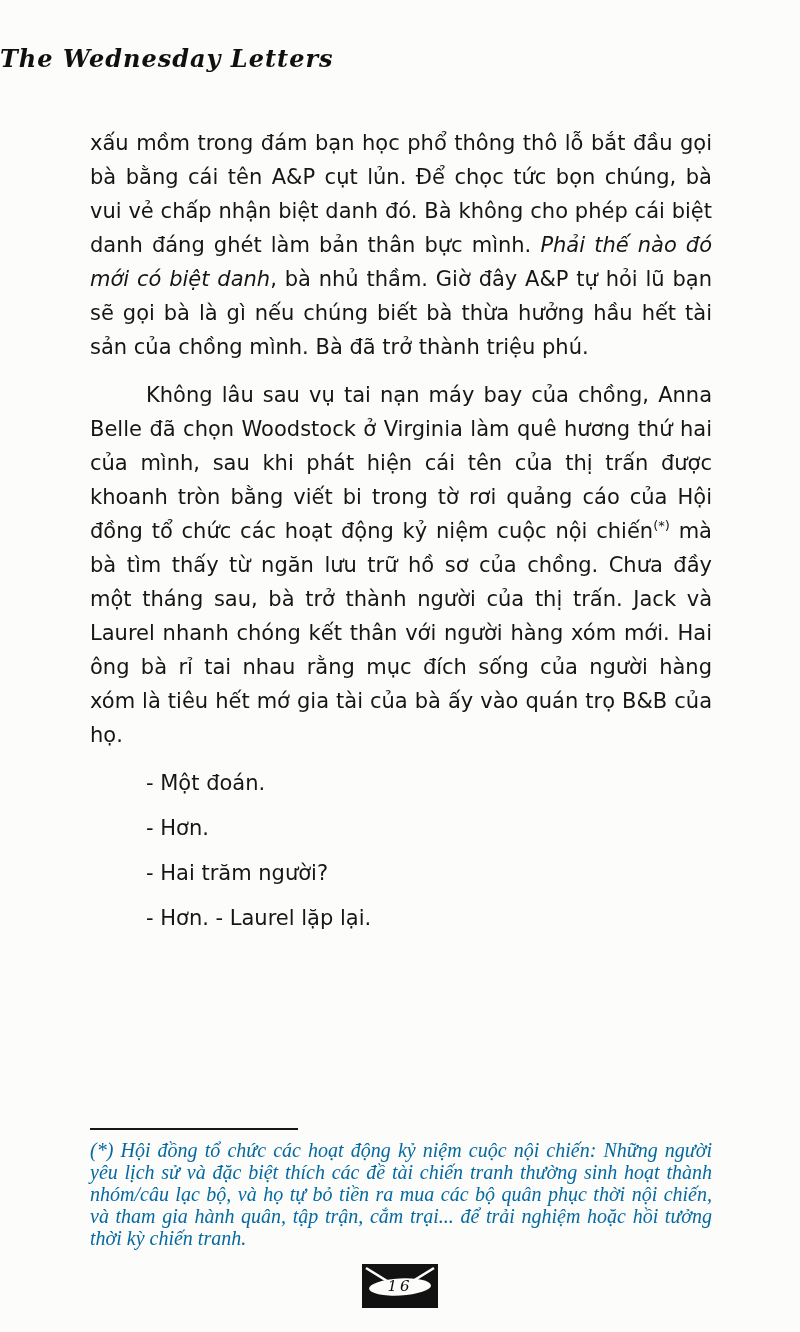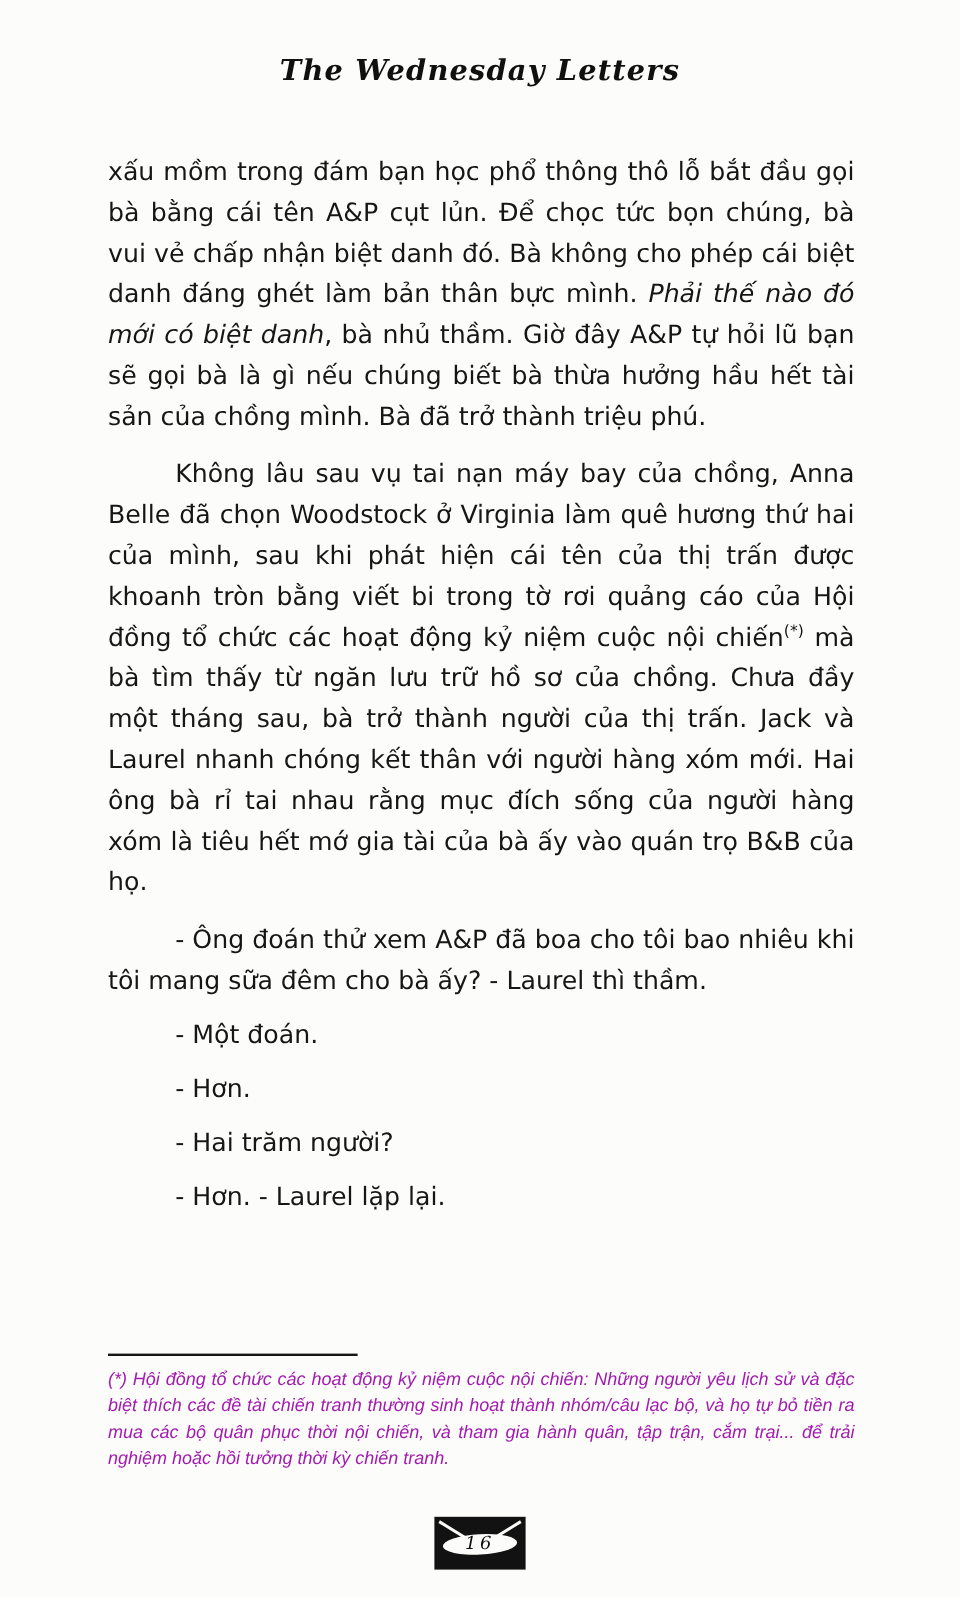--- a/index.html
+++ b/index.html
@@ -11,21 +11,20 @@
     position: relative;
     overflow: hidden;
   }
   .page {
     position: absolute; inset: 0;
     background: #fcfcfa;
   }
   .running-header {
     position: absolute;
     top: 44px; left: 0; width: 100%;
-    text-align: center;
     font-family: "DejaVu Serif", serif;
     font-style: italic;
     font-weight: bold;
     font-size: 24px;
     letter-spacing: 1px;
     color: #101010;
   }
   .content {
     position: absolute;
     left: 90px; top: 126px;
@@ -52,26 +51,26 @@
     position: absolute;
     left: 90px; top: 1128px;
     width: 622px;
   }
   .footnote .rule {
     width: 208px;
     border-top: 2px solid #171717;
     margin-bottom: 9px;
   }
   .footnote .footnote-text {
-    font-family: Liberation Sans, sans-serif;
+    font-family: Liberation Serif, serif;
     font-style: italic;
-    font-size: 15px;
+    font-size: 20px;
     line-height: 22px;
     text-align: justify;
-    color: #a21caf;
+    color: #0369a1;
   }
   .pagenum-wrap {
     position: absolute;
     left: 50%; top: 1262px;
     transform: translateX(-50%);
     width: 80px; height: 48px;
   }
   .pagenum-wrap svg { display: block; }
   .pagenum {
     position: absolute;
@@ -91,21 +90,20 @@
 
   <div class="running-header">The Wednesday Letters</div>
 
   <div class="content">
 
     <p class="para"><span>xấu mồm trong đám bạn học phổ thông thô lỗ bắt đầu gọi bà bằng cái tên A&amp;P cụt lủn. Để chọc tức bọn chúng, bà vui vẻ chấp nhận biệt danh đó. Bà không cho phép cái biệt danh đáng ghét làm bản thân bực mình. </span><span class="italic">Phải thế nào đó mới có biệt danh</span><span>, bà nhủ thầm. Giờ đây A&amp;P tự hỏi lũ bạn sẽ gọi bà là gì nếu chúng biết bà thừa hưởng hầu hết tài sản của chồng mình. Bà đã trở thành triệu phú.</span></p>
 
     <p class="para indent"><span>Không lâu sau vụ tai nạn máy bay của chồng, Anna Belle đã chọn Woodstock ở Virginia làm quê hương thứ hai của mình, sau khi phát hiện cái tên của thị trấn được khoanh tròn bằng viết bi trong tờ rơi quảng cáo của Hội đồng tổ chức các hoạt động kỷ niệm cuộc nội chiến</span><sup class="fn-mark">(*)</sup><span> mà bà tìm thấy từ ngăn lưu trữ hồ sơ của chồng. Chưa đầy một tháng sau, bà trở thành người của thị trấn. Jack và Laurel nhanh chóng kết thân với người hàng xóm mới. Hai ông bà rỉ tai nhau rằng mục đích sống của người hàng xóm là tiêu hết mớ gia tài của bà ấy vào quán trọ B&amp;B của họ.</span></p>
 
     <div class="dialogue">
-      <p>- Ông đoán thử xem A&amp;P đã boa cho tôi bao nhiêu khi tôi mang sữa đêm cho bà ấy? - Laurel thì thầm.</p>
       <p>- Một đoán.</p>
       <p>- Hơn.</p>
       <p>- Hai trăm người?</p>
       <p>- Hơn. - Laurel lặp lại.</p>
     </div>
 
   </div>
 
   <div class="footnote">
     <div class="rule"></div>

